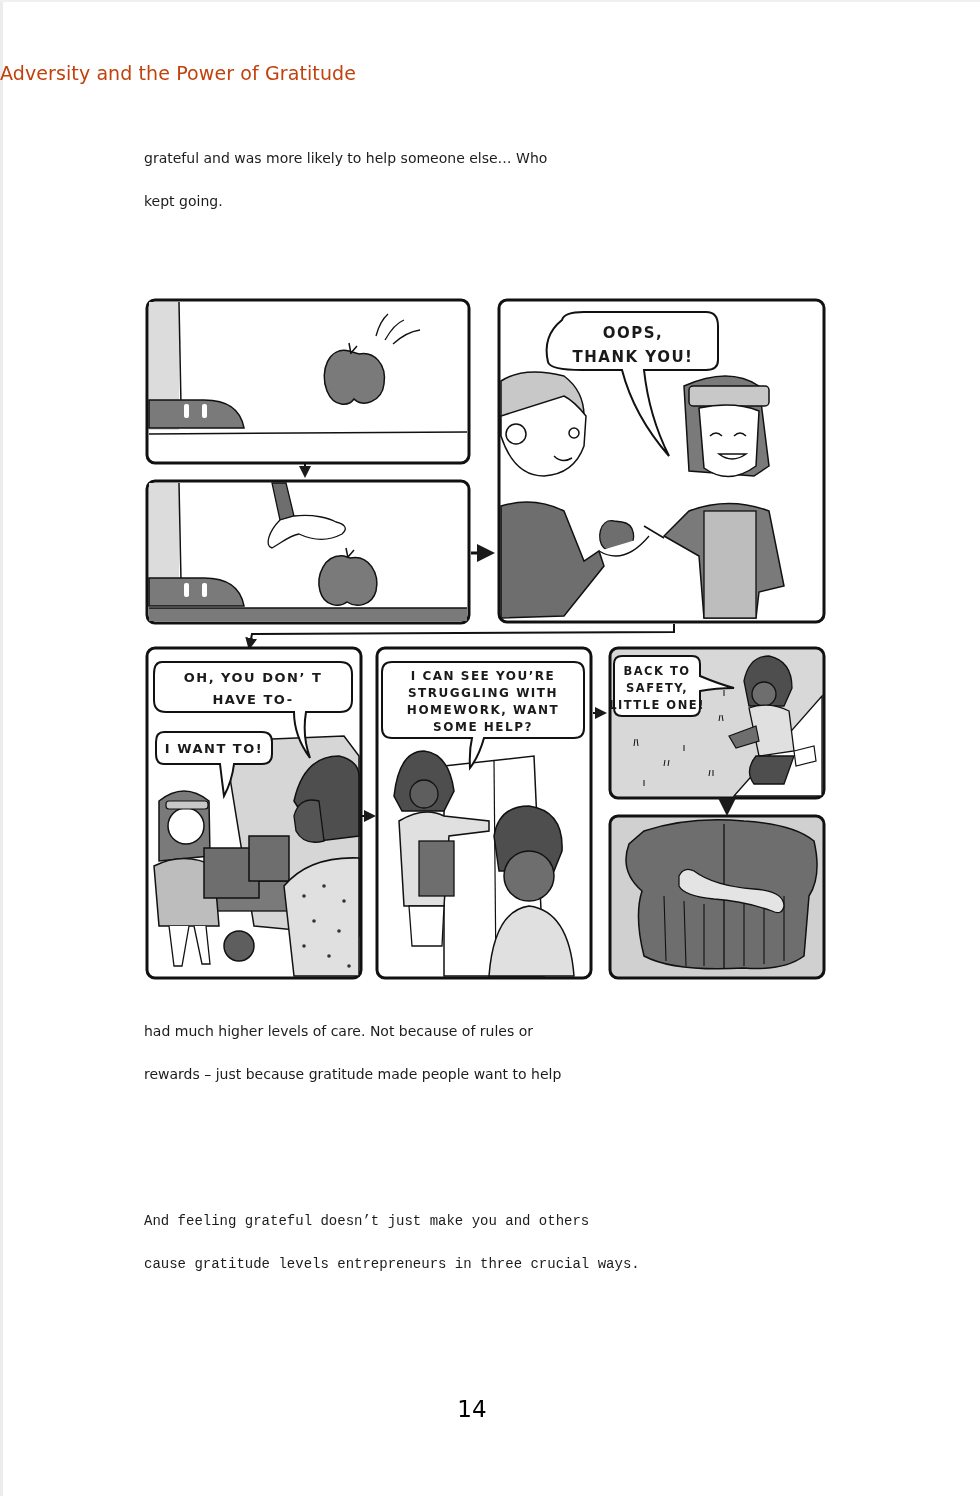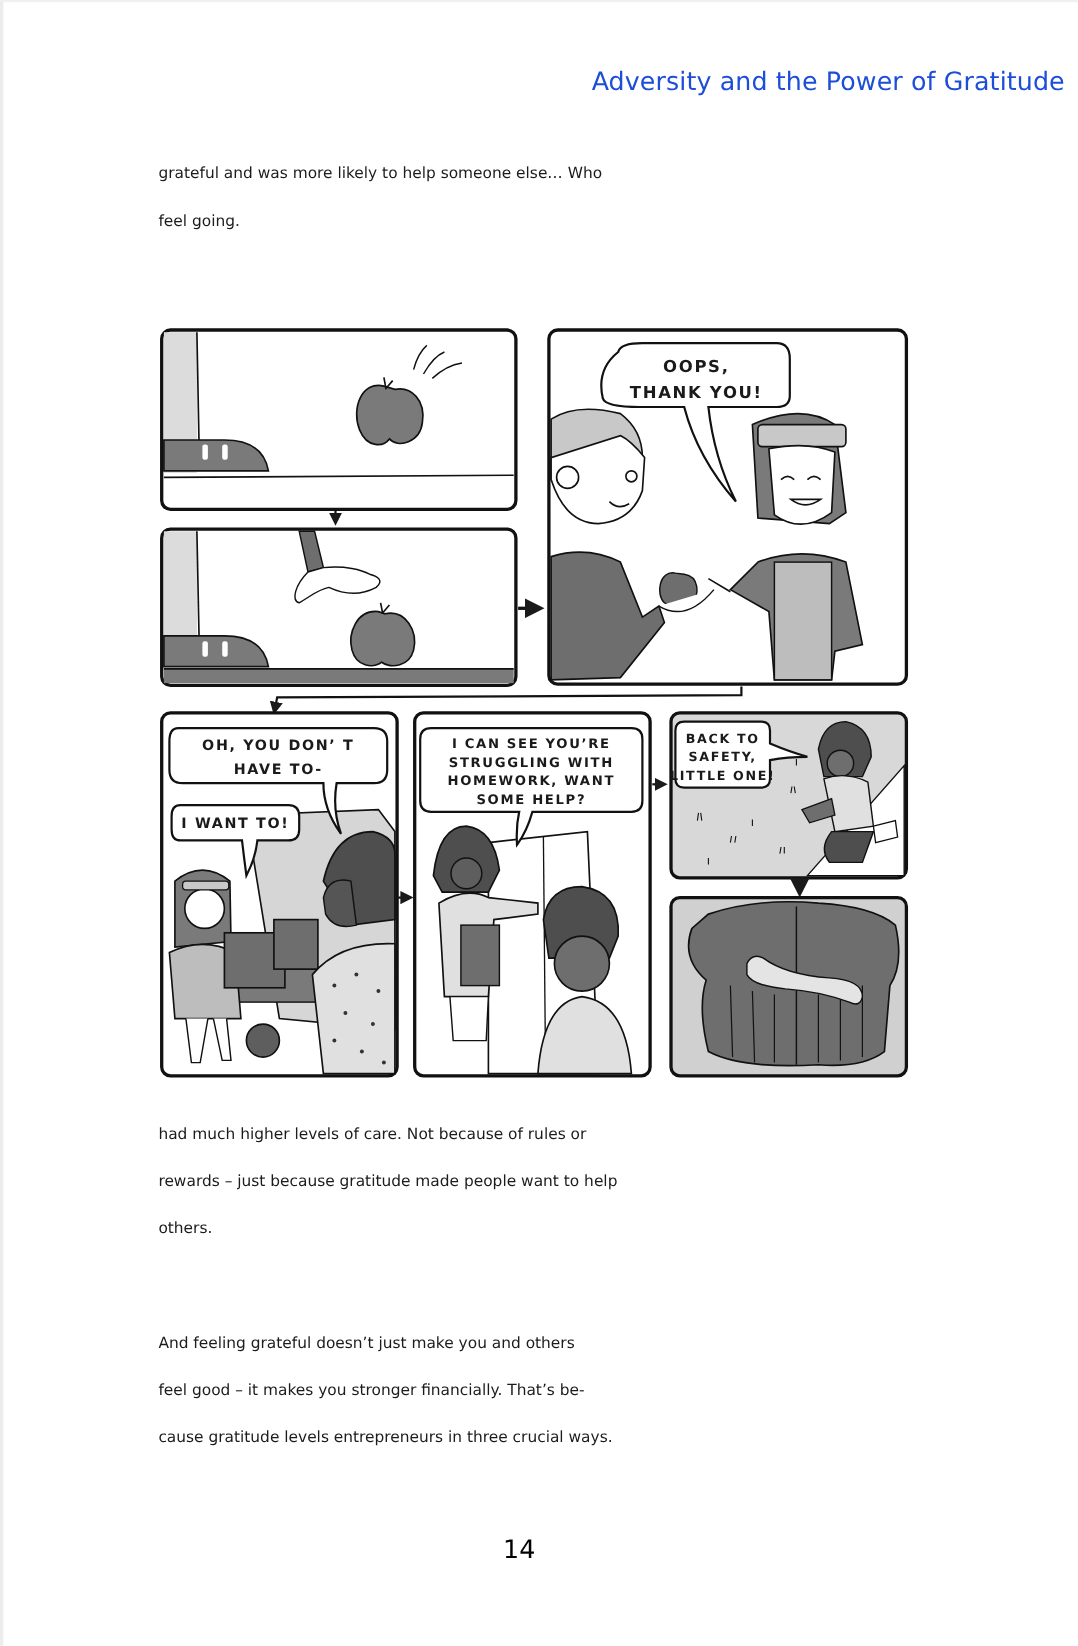--- a/index.html
+++ b/index.html
@@ -1,42 +1,42 @@
 <!DOCTYPE html>
 <html><head>
 <meta charset="utf-8">
 <style>
   html, body { margin:0; padding:0; }
   body { width:980px; height:1496px; background:#ffffff; position:relative; overflow:hidden;
          font-family:"DejaVu Sans", sans-serif; color:#1a1a1a; }
   .page-edge { position:absolute; left:0; top:0; width:3px; height:1496px; background:#ececec; }
   .page-edge-top { position:absolute; left:0; top:0; width:980px; height:2px; background:#f0f0f0; }
-  .running-head { position:absolute; top:62px; left:0; width:968px; text-align:right;
-                  font-size:23px; color:#1d4ed8; letter-spacing:0.1px; }
+  .running-head { position:absolute; top:62px; left:0; width:968px; text-align:left;
+                  font-size:19px; color:#c2410c; letter-spacing:0.1px; }
   .para { position:absolute; left:144px; width:700px; font-size:14px; line-height:43px; color:#1c1c1c; margin:0; }
   .para span { display:block; white-space:nowrap; }
   #p1 { top:137px; }
   #p2 { top:1010px; }
-  #p3 { top:1200px; }
+  #p3 { top:1200px;font-family:Liberation Mono, monospace; }
   .page-num { position:absolute; top:1396px; left:0; width:944px; text-align:center; font-size:23px; color:#000000; }
   .comic { position:absolute; left:144px; top:296px; width:684px; height:686px; }
   .comic svg { width:684px; height:686px; display:block; }
   .bubble-text { font-family:"DejaVu Sans", sans-serif; font-weight:bold; fill:#1a1a1a; letter-spacing:1.5px; }
 </style>
 </head>
 <body>
 
 <div class="page-edge"></div>
 <div class="page-edge-top"></div>
 
 <div class="running-head">Adversity and the Power of Gratitude</div>
 
 <p class="para" id="p1">
   <span>grateful and was more likely to help someone else… Who</span>
-  <span>feel going.</span>
+  <span>kept going.</span>
 </p>
 
 <div class="comic">
 <svg viewBox="0 0 684 686" xmlns="http://www.w3.org/2000/svg">
   <defs>
     <marker id="ah" markerWidth="6" markerHeight="6" refX="3" refY="3" orient="auto">
       <path d="M0,0 L6,3 L0,6 Z" fill="#1a1a1a"></path>
     </marker>
   </defs>
 
@@ -203,22 +203,20 @@
     <line x1="580" y1="528" x2="580" y2="672" stroke="#111" stroke-width="1.3"></line>
     <path d="M520,600 L522,665 M540,605 L542,670 M560,608 L560,670 M600,608 L600,670 M620,605 L620,668 M640,600 L640,665" stroke="#111" stroke-width="1.1"></path>
     <path d="M535,580 Q540,570 550,575 Q570,590 610,593 Q640,595 640,610 Q638,620 628,615 Q600,605 570,603 Q540,600 535,590 Z" fill="#e4e4e4" stroke="#111" stroke-width="1.3"></path>
   </g>
 </svg>
 </div>
 
 <p class="para" id="p2">
   <span>had much higher levels of care. Not because of rules or</span>
   <span>rewards – just because gratitude made people want to help</span>
-  <span>others.</span>
 </p>
 
 <p class="para" id="p3">
   <span>And feeling grateful doesn’t just make you and others</span>
-  <span>feel good – it makes you stronger financially. That’s be-</span>
   <span>cause gratitude levels entrepreneurs in three crucial ways.</span>
 </p>
 
 <div class="page-num">14</div>
 
 </body></html>

